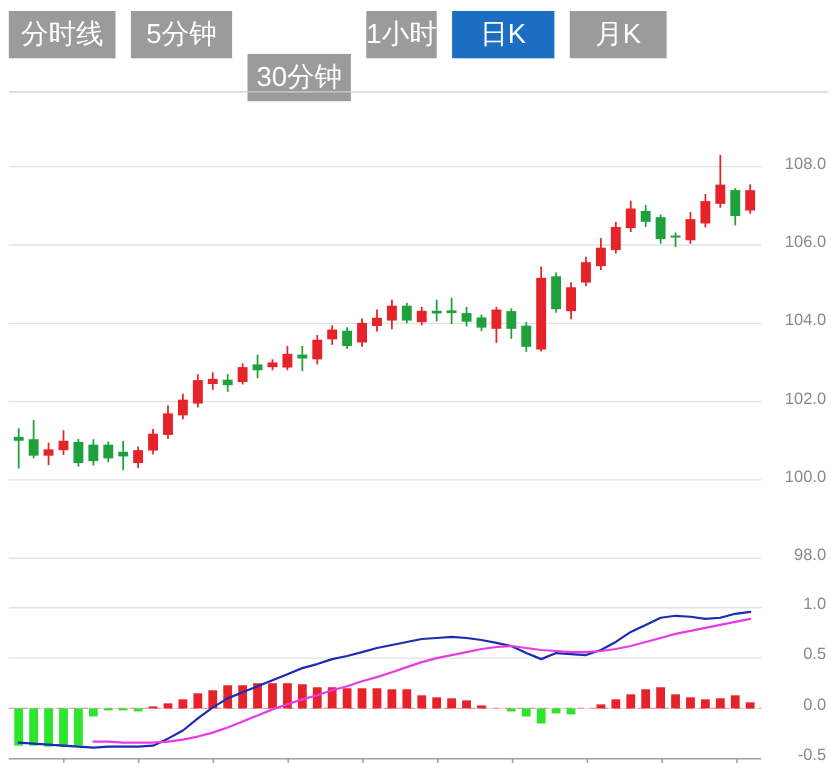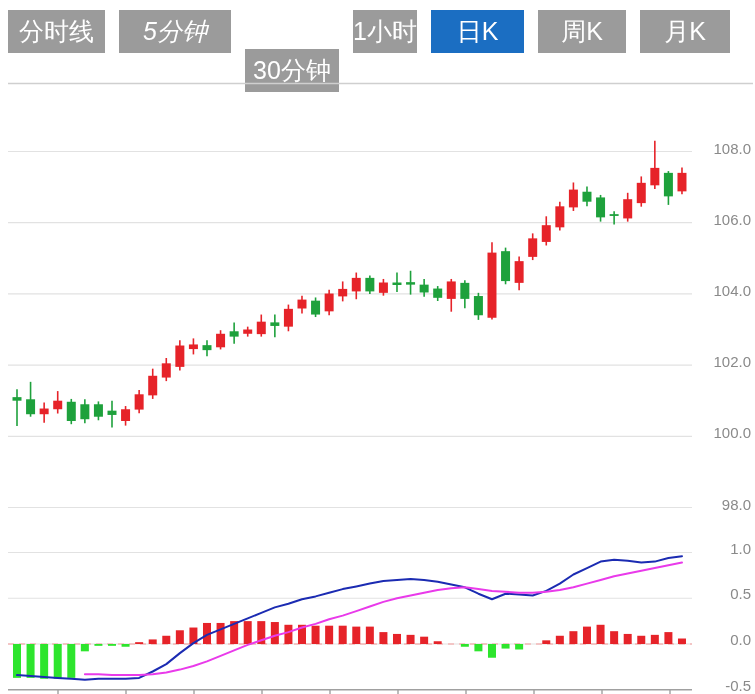--- a/index.html
+++ b/index.html
@@ -10,41 +10,40 @@
   .toolbar{
     position:absolute;top:10px;left:8px;display:flex;gap:14px;
   }
   .tf-btn{
     height:43px;border:none;color:#ffffff;background:#9b9b9b;
     font-family:"Liberation Sans",sans-serif;font-size:25px;line-height:43px;
     text-align:center;padding:0;cursor:pointer;display:block;
   }
   .tf-btn.active{background:#1b6ec2;}
   .tf-btn:nth-child(1){width:97px;}
-  .tf-btn:nth-child(2){width:112px;font-style:italic;}
+  .tf-btn:nth-child(2){width:92px;}
   .tf-btn:nth-child(3){width:94px;margin-top:39px;}
   .tf-btn:nth-child(4){width:64px;}
   .tf-btn:nth-child(5){width:93px;}
   .tf-btn:nth-child(6){width:88px;}
   .tf-btn:nth-child(7){width:90px;}
   #chart{position:absolute;left:0;top:0;}
   .axis-label{font-family:"Liberation Sans",sans-serif;}
 </style>
 </head>
 <body>
 
 <div id="app">
 
   <div class="toolbar">
     <button class="tf-btn">分时线</button>
     <button class="tf-btn">5分钟</button>
     <button class="tf-btn">30分钟</button>
     <button class="tf-btn">1小时</button>
     <button class="tf-btn active">日K</button>
-    <button class="tf-btn">周K</button>
     <button class="tf-btn">月K</button>
   </div>
 
   <svg id="chart" width="755" height="694">
     <g id="grid-layer">
         <line x1="8" y1="83.5" x2="753" y2="83.5" stroke="#cfcfcf" stroke-width="1.3"></line>
         <line x1="8" y1="151.5" x2="692" y2="151.5" stroke="#e2e2e2" stroke-width="1.2"></line>
         <line x1="8" y1="222.7" x2="692" y2="222.7" stroke="#e2e2e2" stroke-width="1.2"></line>
         <line x1="8" y1="293.9" x2="692" y2="293.9" stroke="#e2e2e2" stroke-width="1.2"></line>
         <line x1="8" y1="365.1" x2="692" y2="365.1" stroke="#e2e2e2" stroke-width="1.2"></line>

